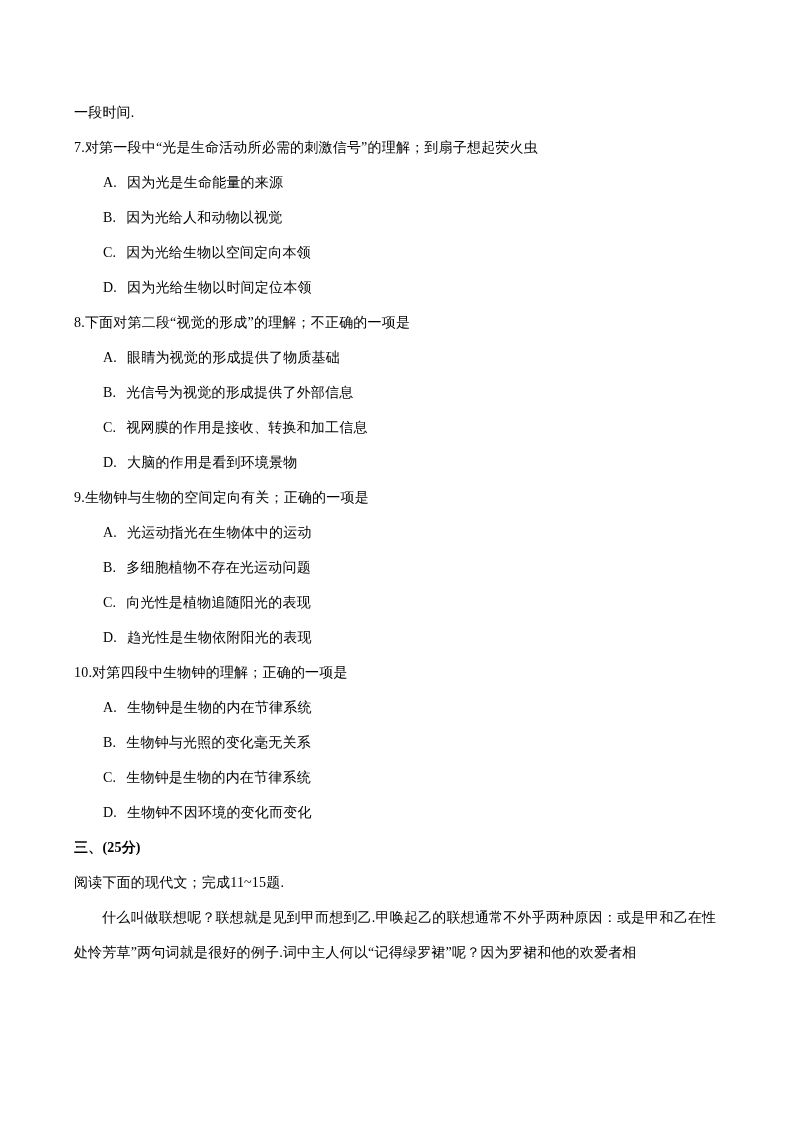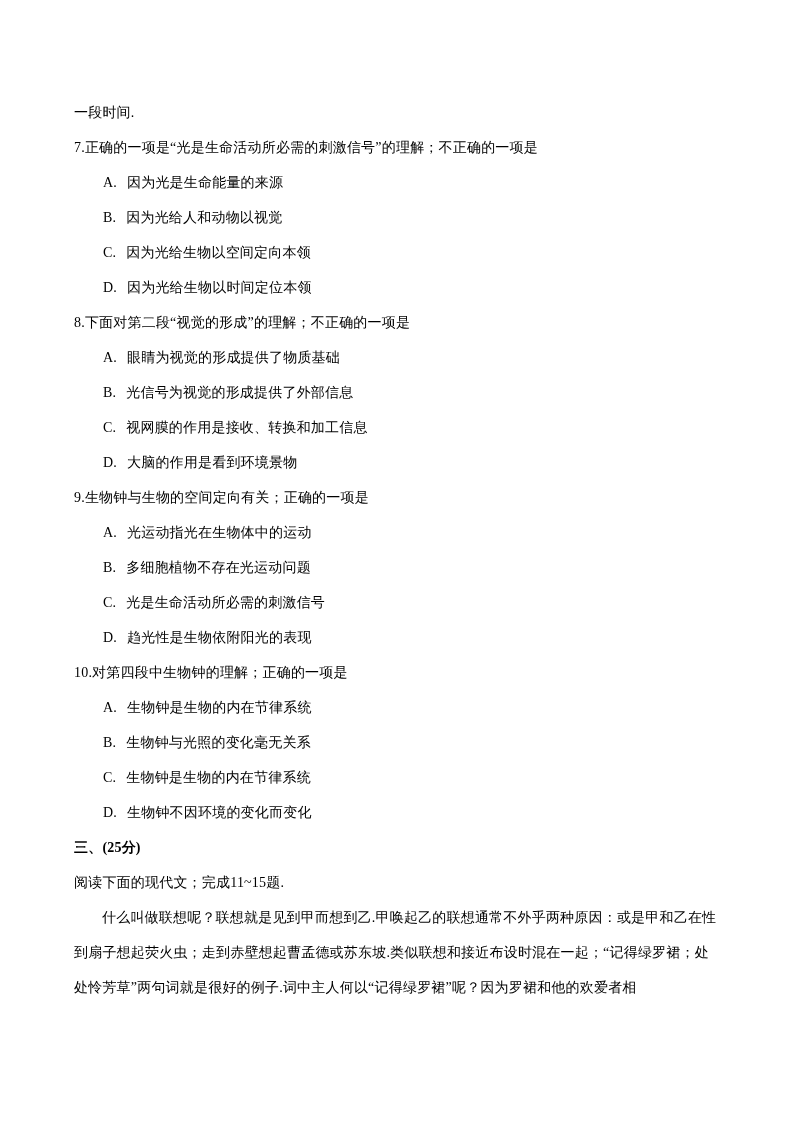--- a/index.html
+++ b/index.html
@@ -45,21 +45,21 @@
   }
 </style>
 </head>
 <body>
 
 <div class="page">
   <div class="content">
     <div class="line">一段时间.</div>
     <div id="questions">
   <div>
-    <div class="line"><span>7.</span><span>正确的一项是“光是生命活动所必需的刺激信号”的理解；不正确的一项是</span></div>
+    <div class="line"><span>7.</span><span>对第一段中“光是生命活动所必需的刺激信号”的理解；到扇子想起荧火虫</span></div>
     <div>
   <div class="line option-row"><span class="opt-label">A.</span><span>因为光是生命能量的来源</span></div>
 
   <div class="line option-row"><span class="opt-label">B.</span><span>因为光给人和动物以视觉</span></div>
 
   <div class="line option-row"><span class="opt-label">C.</span><span>因为光给生物以空间定向本领</span></div>
 
   <div class="line option-row"><span class="opt-label">D.</span><span>因为光给生物以时间定位本领</span></div>
 </div>
   </div>
@@ -77,21 +77,21 @@
 </div>
   </div>
 
   <div>
     <div class="line"><span>9.</span><span>生物钟与生物的空间定向有关；正确的一项是</span></div>
     <div>
   <div class="line option-row"><span class="opt-label">A.</span><span>光运动指光在生物体中的运动</span></div>
 
   <div class="line option-row"><span class="opt-label">B.</span><span>多细胞植物不存在光运动问题</span></div>
 
-  <div class="line option-row"><span class="opt-label">C.</span><span>光是生命活动所必需的刺激信号</span></div>
+  <div class="line option-row"><span class="opt-label">C.</span><span>向光性是植物追随阳光的表现</span></div>
 
   <div class="line option-row"><span class="opt-label">D.</span><span>趋光性是生物依附阳光的表现</span></div>
 </div>
   </div>
 
   <div>
     <div class="line"><span>10.</span><span>对第四段中生物钟的理解；正确的一项是</span></div>
     <div>
   <div class="line option-row"><span class="opt-label">A.</span><span>生物钟是生物的内在节律系统</span></div>
 
@@ -102,18 +102,17 @@
   <div class="line option-row"><span class="opt-label">D.</span><span>生物钟不因环境的变化而变化</span></div>
 </div>
   </div>
 </div>
     <div class="line heading">三、(25分)</div>
     <div class="line">阅读下面的现代文；完成11~15题.</div>
     <div id="passage">
   <div class="line passage-line first">什么叫做联想呢？联想就是见到甲而想到乙.甲唤起乙的联想通常不外乎两种原因：或是甲和乙在性</div>
 
 
-  <div class="line passage-line">到扇子想起荧火虫；走到赤壁想起曹孟德或苏东坡.类似联想和接近布设时混在一起；“记得绿罗裙；处</div>
 
   <div class="line passage-line">处怜芳草”两句词就是很好的例子.词中主人何以“记得绿罗裙”呢？因为罗裙和他的欢爱者相</div>
 </div>
   </div>
 </div>
 
 </body></html>

